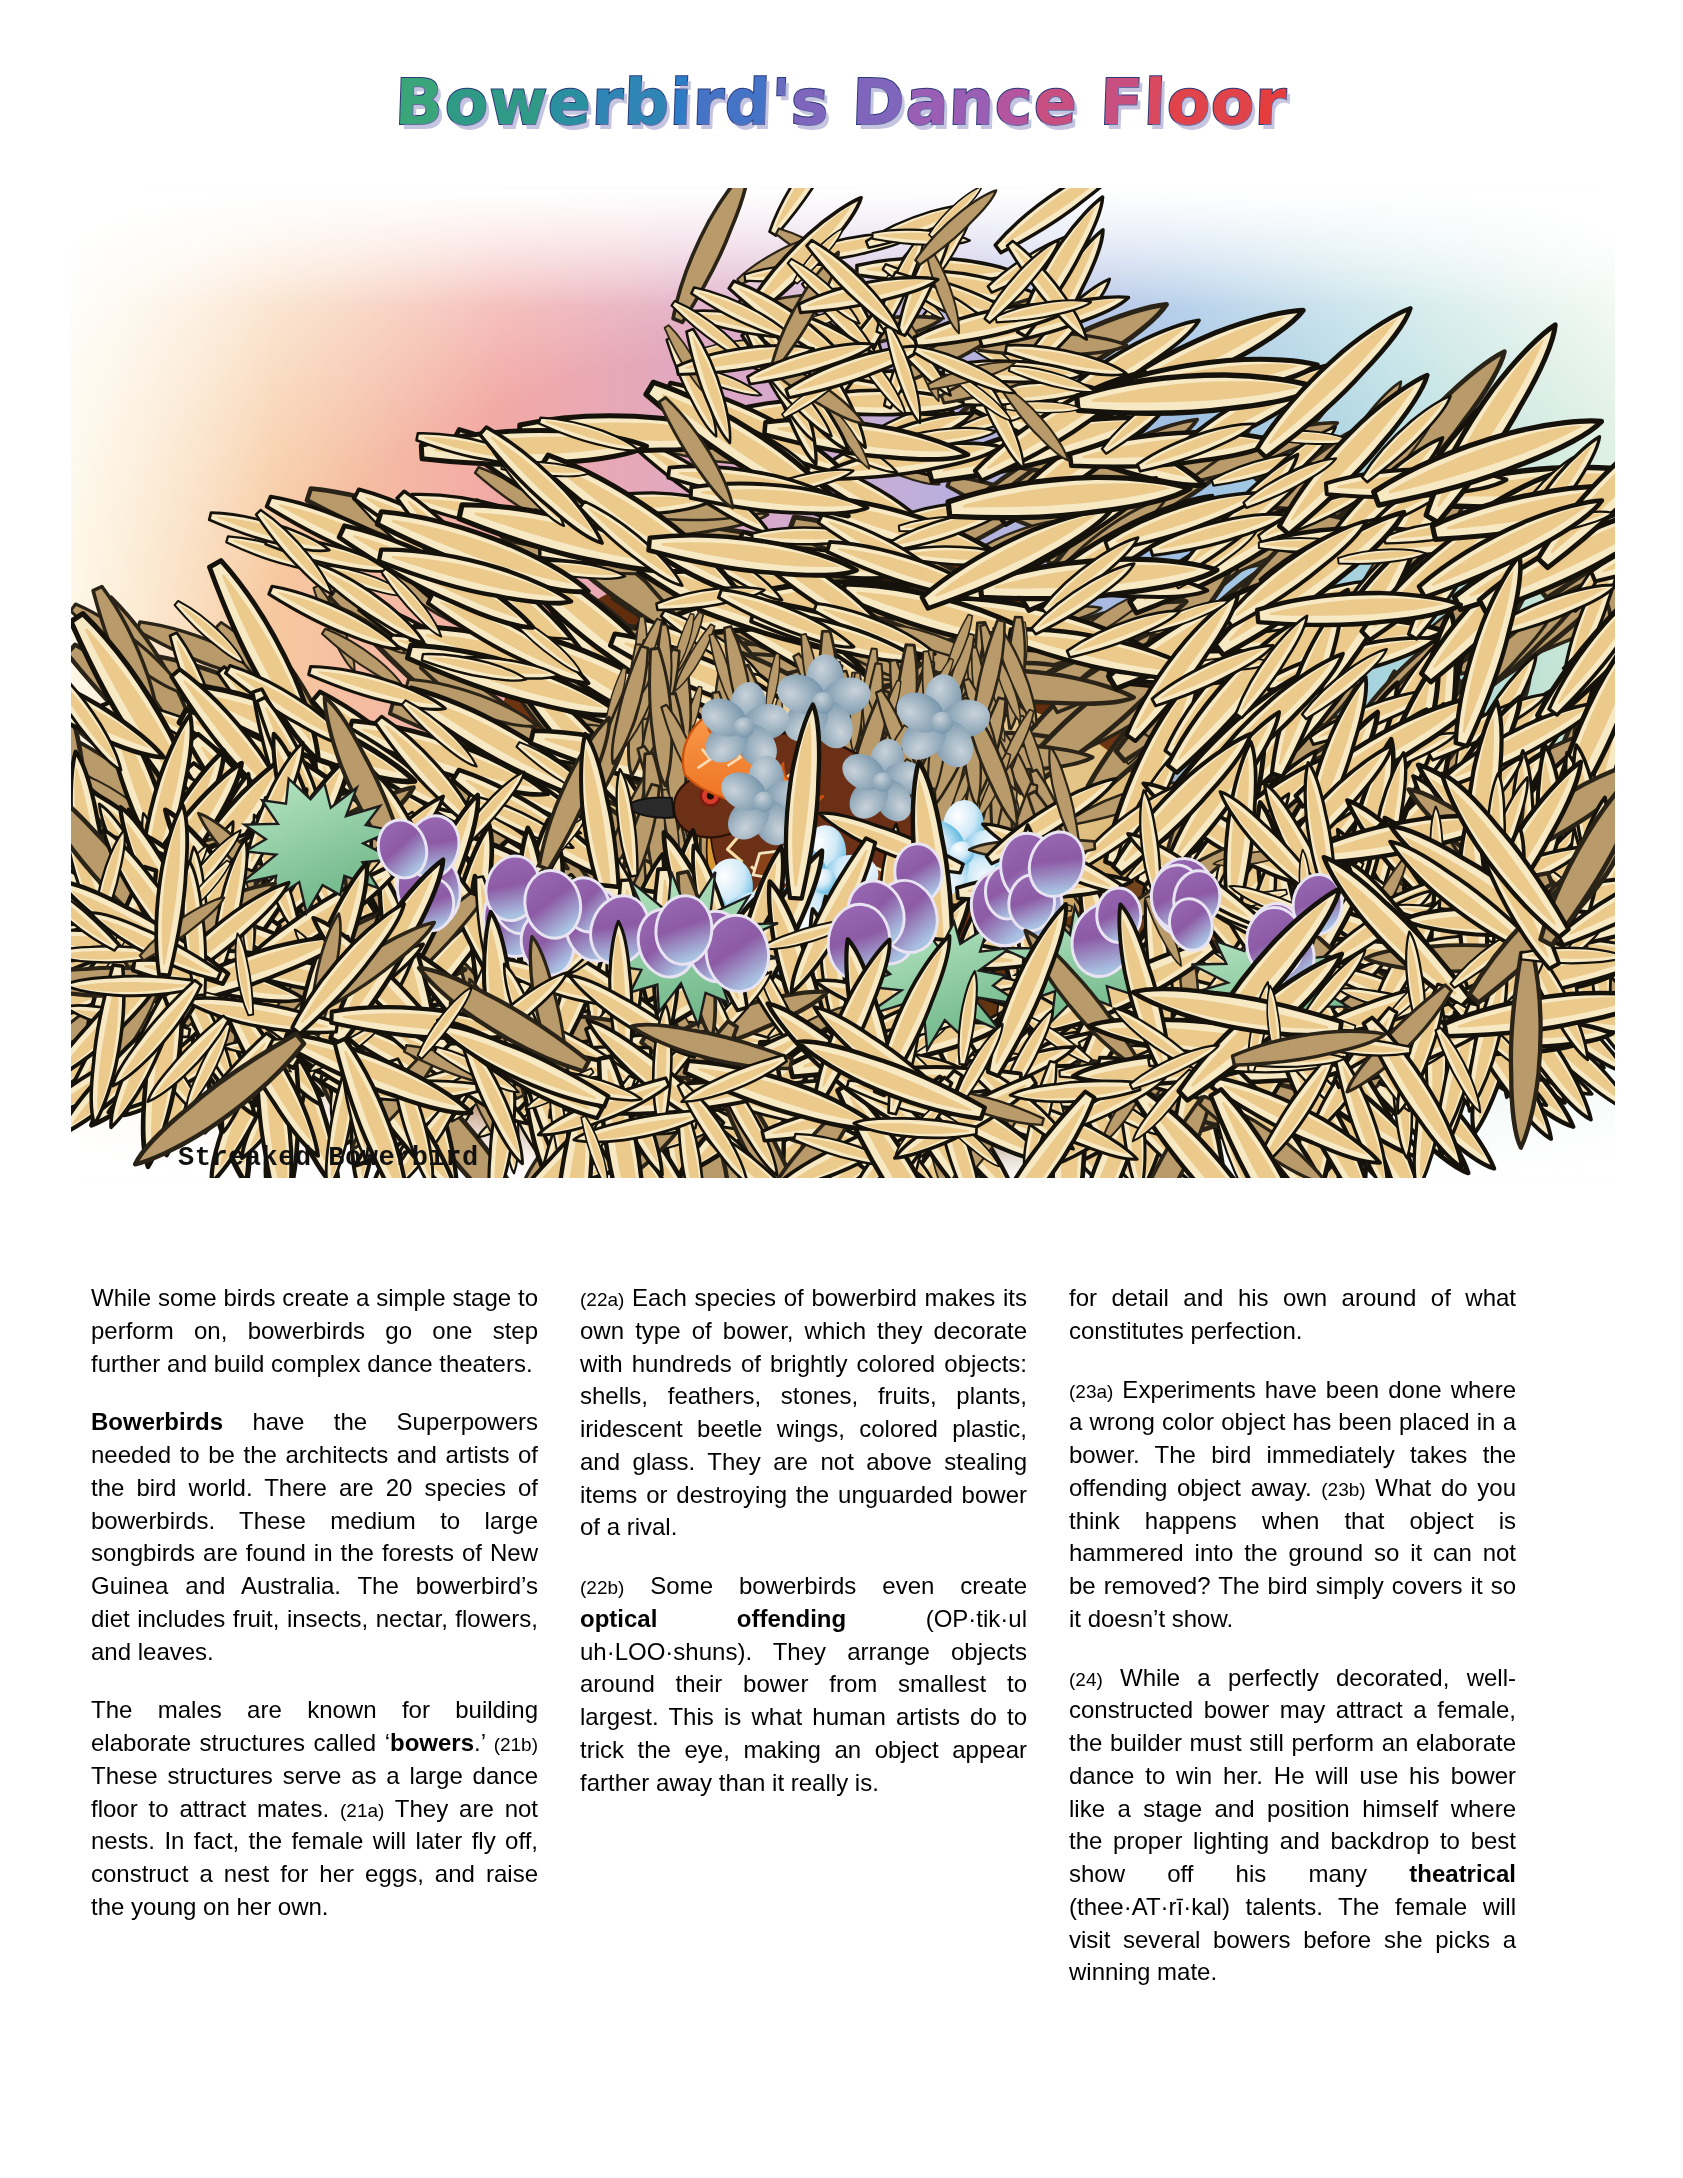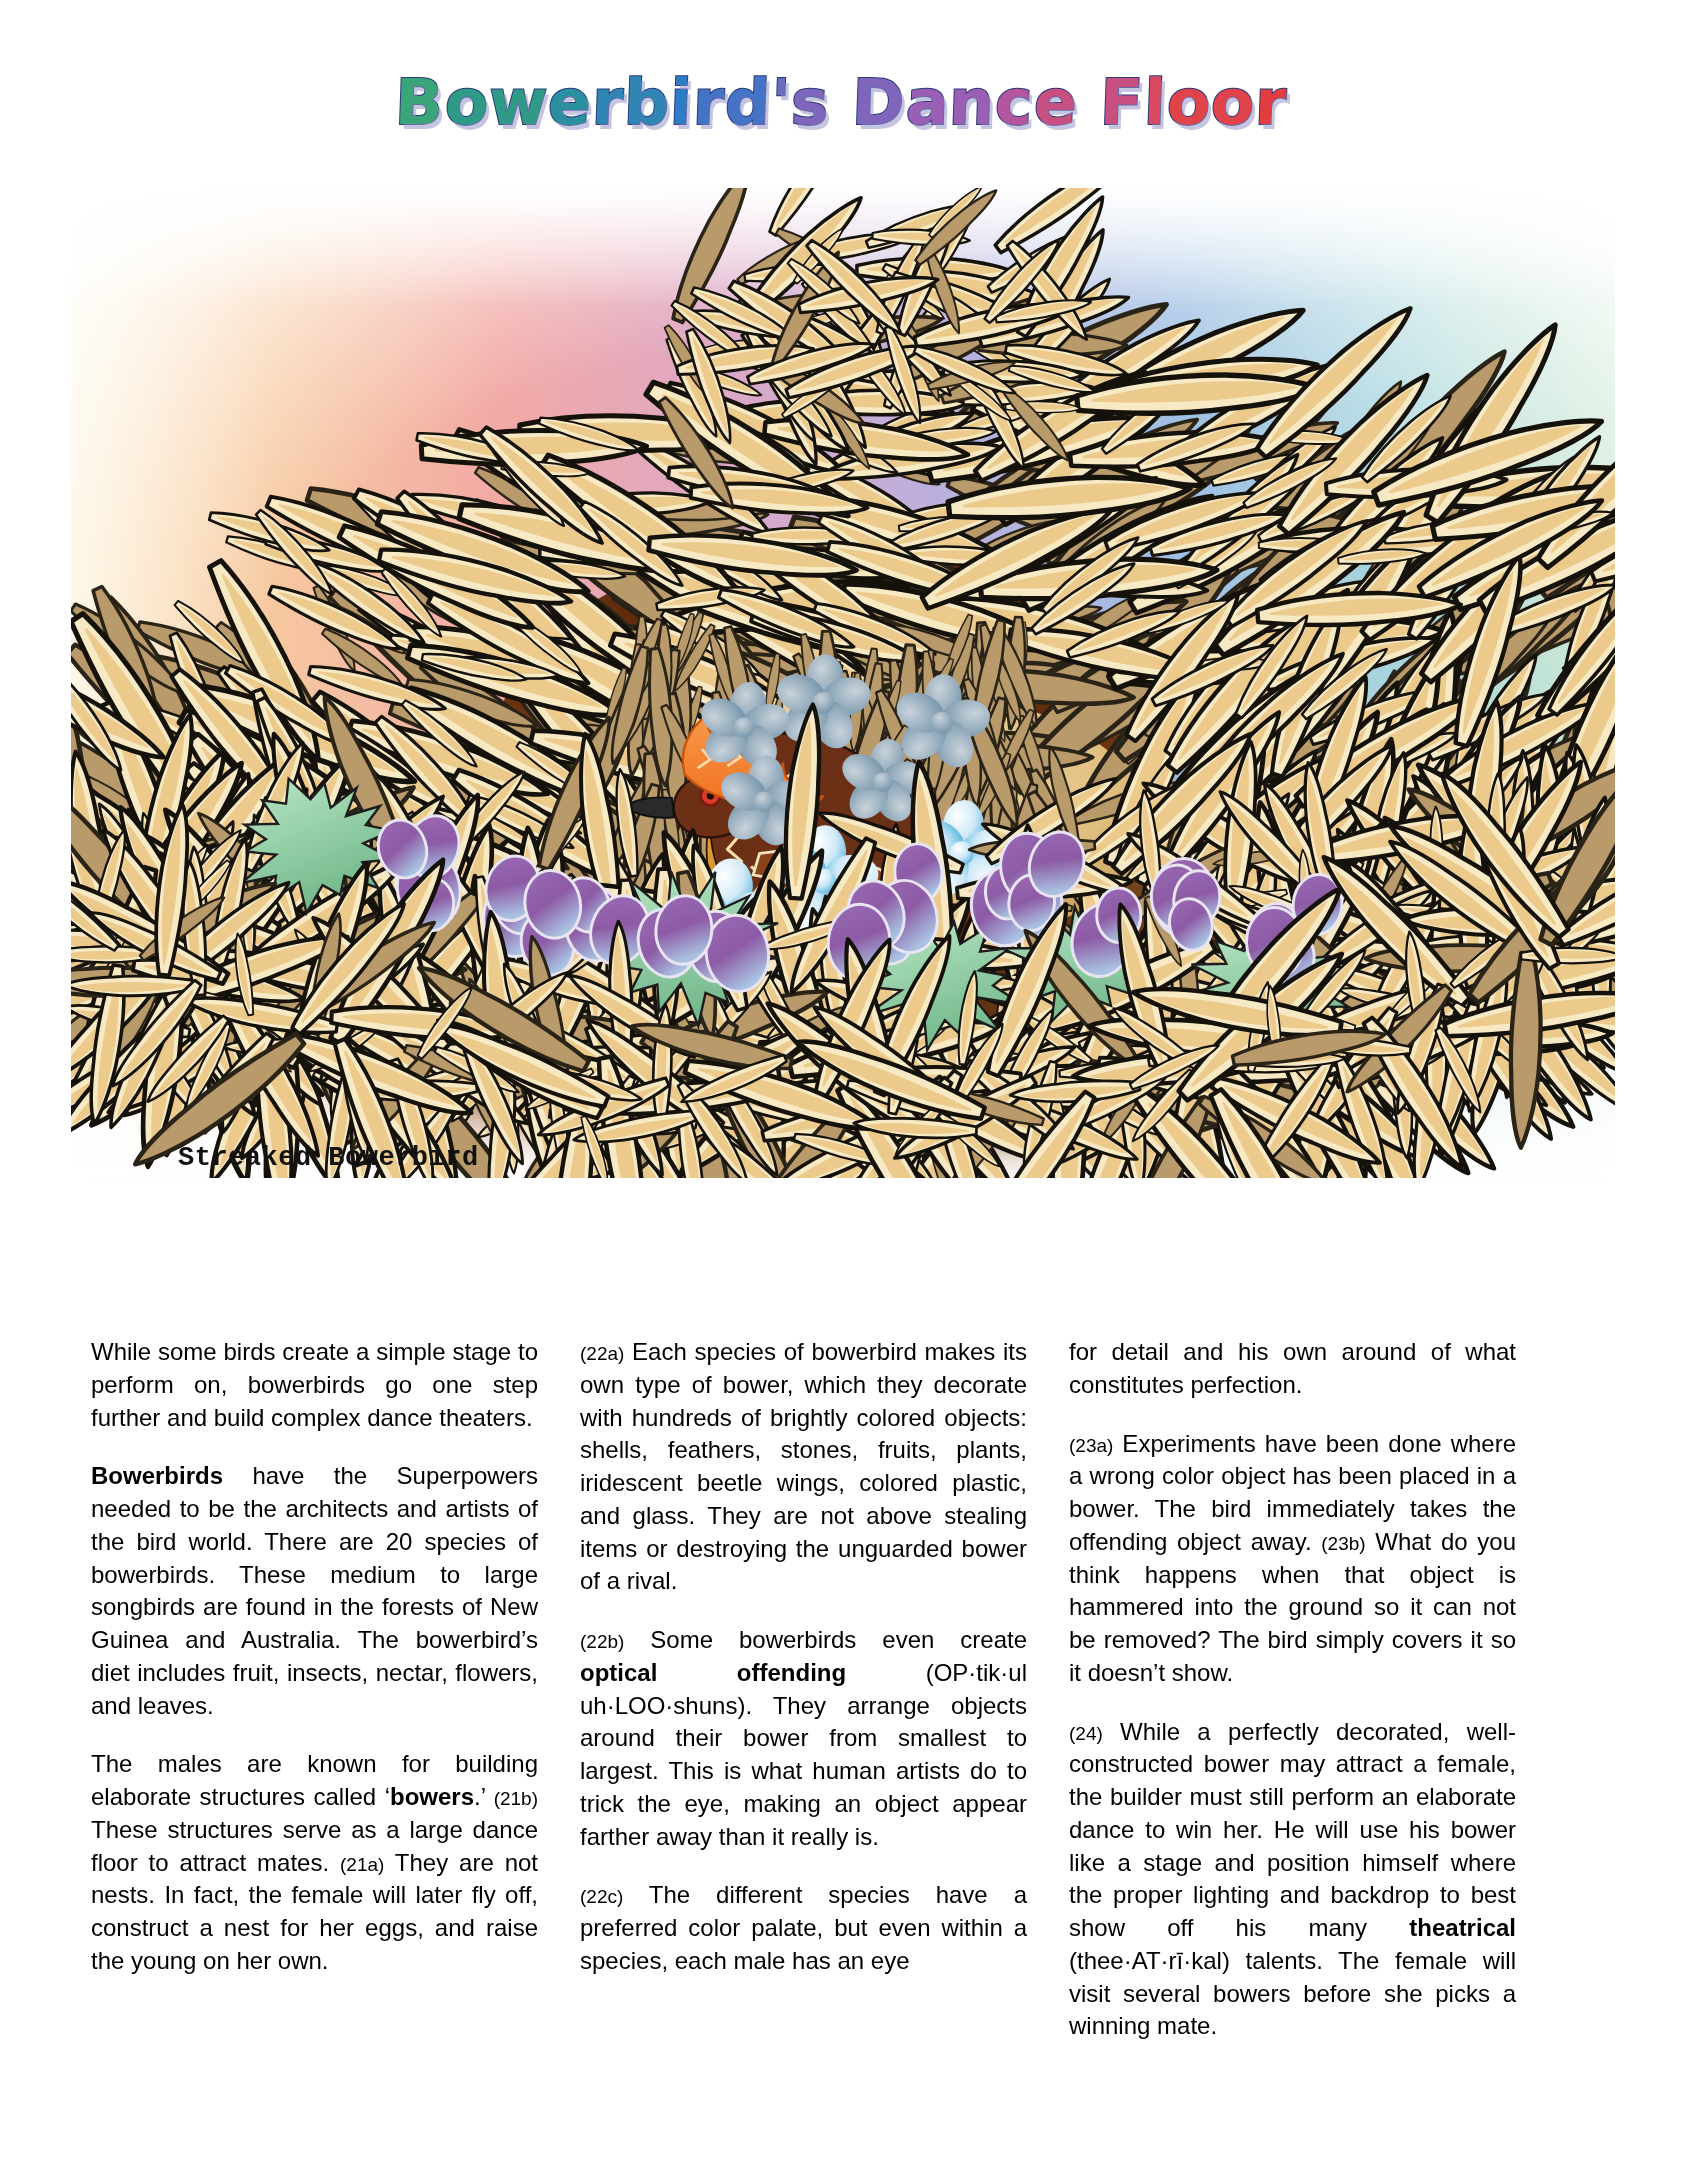--- a/index.html
+++ b/index.html
@@ -48,21 +48,21 @@
     font-family:Liberation Mono, monospace;
     font-weight:bold;
     font-size:27px;
     letter-spacing:0.5px;
     color:#111;
     z-index:30;
   }
 
   
   .cols{
-    position:absolute;left:91px;top:1336px;
+    position:absolute;left:91px;top:1282px;
     width:1505px;
     display:flex;
     gap:42px;
   }
   .col{width:447px;}
   .col p{
     margin:0 0 26px 0;
     font-size:24px;
     line-height:1.365;
     text-align:justify;
@@ -2648,21 +2648,20 @@
 
   <div class="cols" id="cols">
       <div class="col">
         <p><span>While some birds create a simple stage to perform on, bowerbirds go one step further and build complex dance theaters.</span></p>
         <p><b>Bowerbirds</b><span> have the Superpowers needed to be the architects and artists of the bird world. There are 20 species of bowerbirds. These medium to large songbirds are found in the forests of New Guinea and Australia. The bowerbird’s diet includes fruit, insects, nectar, flowers, and leaves.</span></p>
         <p><span>The males are known for building elaborate structures called ‘</span><b>bowers</b><span>.’ </span><span class="ref">(21b)</span><span> These structures serve as a large dance floor to attract mates. </span><span class="ref">(21a)</span><span> They are not nests. In fact, the female will later fly off, construct a nest for her eggs, and raise the young on her own.</span></p>
       </div>
       <div class="col">
         <p><span class="ref">(22a)</span><span> Each species of bowerbird makes its own type of bower, which they decorate with hundreds of brightly colored objects: shells, feathers, stones, fruits, plants, iridescent beetle wings, colored plastic, and glass. They are not above stealing items or destroying the unguarded bower of a rival.</span></p>
         <p><span class="ref">(22b)</span><span> Some bowerbirds even create </span><b>optical offending</b><span> (OP·tik·ul uh·LOO·shuns). They arrange objects around their bower from smallest to largest. This is what human artists do to trick the eye, making an object appear farther away than it really is.</span></p>
-        <p><span class="ref">(22c)</span><span> The different species have a preferred color palate, but even within a species, each male has an eye</span></p>
       </div>
       <div class="col">
         <p><span>for detail and his own around of what constitutes perfection.</span></p>
         <p><span class="ref">(23a)</span><span> Experiments have been done where a wrong color object has been placed in a bower. The bird immediately takes the offending object away. </span><span class="ref">(23b)</span><span> What do you think happens when that object is hammered into the ground so it can not be removed? The bird simply covers it so it doesn’t show.</span></p>
         <p><span class="ref">(24)</span><span> While a perfectly decorated, well-constructed bower may attract a female, the builder must still perform an elaborate dance to win her. He will use his bower like a stage and position himself where the proper lighting and backdrop to best show off his many </span><b>theatrical</b><span> (thee·AT·rī·kal) talents. The female will visit several bowers before she picks a winning mate.</span></p>
       </div>
     </div>
 
 </div>
 

